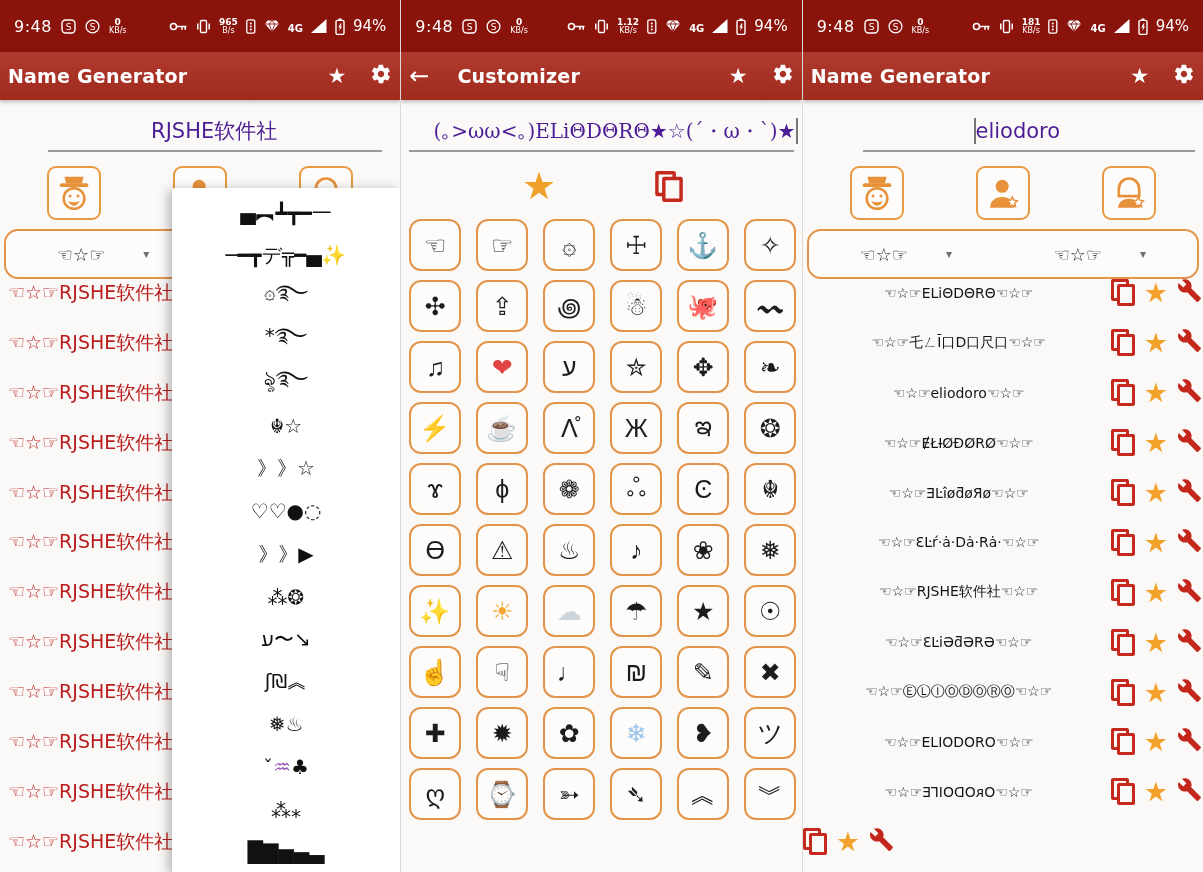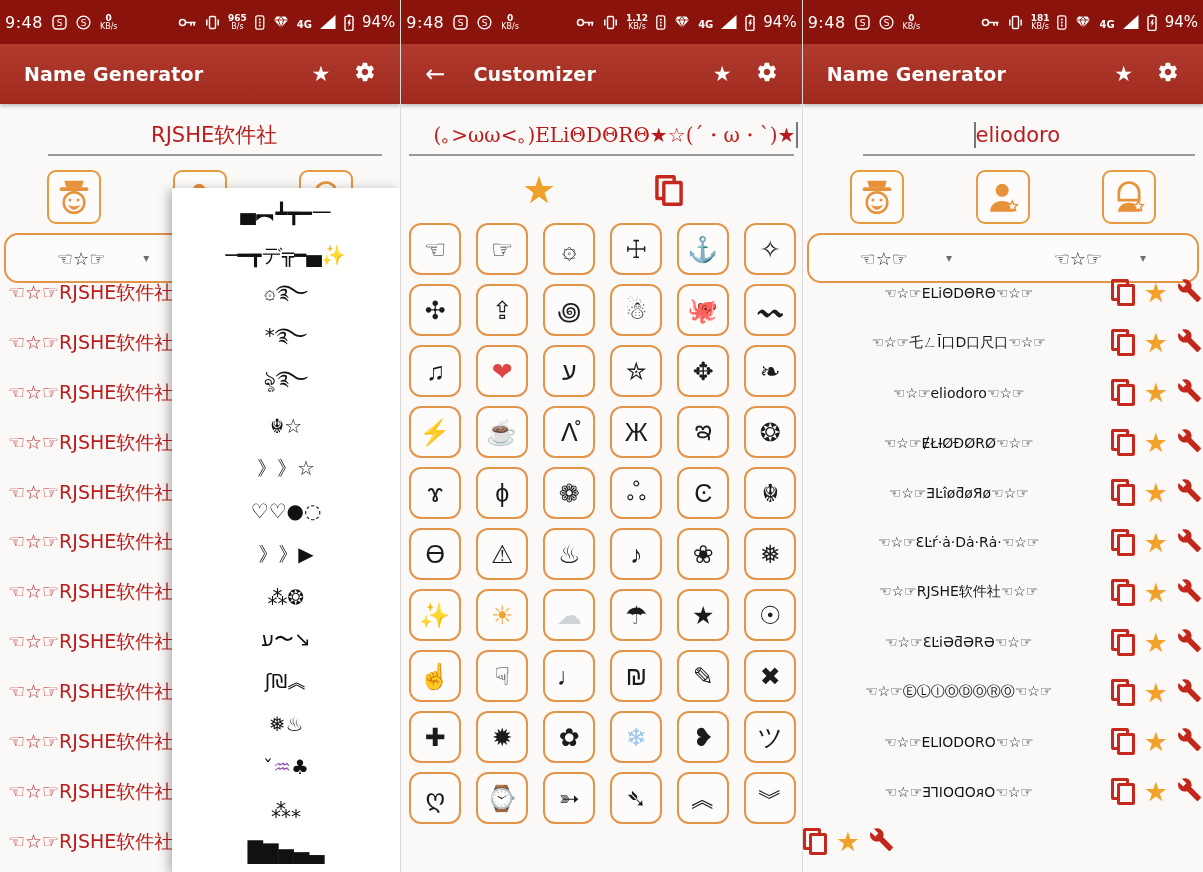--- a/index.html
+++ b/index.html
@@ -1,39 +1,39 @@
 <!DOCTYPE html>
 <html><head>
 <meta charset="utf-8">
 <style>
   html,body{margin:0;padding:0;background:#2b2b2b;}
   .screen{width:1203px;height:872px;display:flex;font-family:"DejaVu Sans","Liberation Sans",sans-serif;background:#faf8f6;}
   .panel{width:401px;height:872px;position:relative;overflow:hidden;background:#fbf9f7;}
   .panel + .panel{border-left:1px solid rgba(0,0,0,.12);}
 
   
-  .statusbar{height:44px;background:#8a130c;color:#fff;display:flex;align-items:center;padding:0 5px;box-sizing:border-box;gap:9px;}
+  .statusbar{height:52px;background:#8a130c;color:#fff;display:flex;align-items:center;padding:0 14px;box-sizing:border-box;gap:9px;}
   .sb-time{font-size:16px;letter-spacing:.5px;}
   .sb-right{margin-left:auto;display:flex;align-items:center;gap:8px;}
   .sb-speed{display:flex;flex-direction:column;align-items:center;line-height:1;font-size:8px;}
   .sb-speed b{font-size:9px;font-weight:700;}
   .sb-pct{font-size:15px;}
   .sb-4g{font-size:10px;font-weight:700;align-self:flex-start;margin-top:6px;}
   .sb-ic{display:flex;align-items:center;}
 
   
-  .appbar{height:60px;background:linear-gradient(#b13a2e,#a12a1e);color:#fff;display:flex;align-items:center;padding:0 24px;box-sizing:border-box;box-shadow:0 2px 4px rgba(0,0,0,.25);position:relative;z-index:3;}
+  .appbar{height:48px;background:linear-gradient(#b13a2e,#a12a1e);color:#fff;display:flex;align-items:center;padding:0 8px;box-sizing:border-box;box-shadow:0 2px 4px rgba(0,0,0,.25);position:relative;z-index:3;}
   .appbar-title{font-size:19px;font-weight:700;letter-spacing:.2px;}
   .appbar-back{font-size:24px;margin-right:28px;line-height:1;}
   .appbar-actions{margin-left:auto;display:flex;align-items:center;gap:24px;}
   .appbar-star{font-size:21px;line-height:1;}
 
   
   .input-wrap{margin-top:12px;height:44px;position:relative;}
-  .input-text{display:flex;align-items:center;justify-content:center;height:38px;font-size:21px;color:#b91c1c;white-space:nowrap;overflow:hidden;padding-left:28px;}
+  .input-text{display:flex;align-items:center;justify-content:center;height:38px;font-size:21px;color:#4c1d95;white-space:nowrap;overflow:hidden;padding-left:28px;}
   .underline{border-bottom:2px solid #9b9b9b;}
   .caret-bar{display:inline-block;width:2px;height:26px;background:#777;vertical-align:middle;}
   .ul-left{margin:0 18px 0 48px;}
   .ul-mid{margin:0 8px;}
   .ul-right{margin:0 8px 0 60px;}
   .mid-input{font-size:20px;font-family:"DejaVu Serif","Liberation Serif",serif;}
 
   
   .stylebtns{display:flex;justify-content:space-between;padding:10px 47px 0 47px;}
   .stylebtn{width:54px;height:54px;border:2px solid #e79a40;border-radius:9px;background:#fdfcfb;display:flex;align-items:center;justify-content:center;box-sizing:border-box;}

